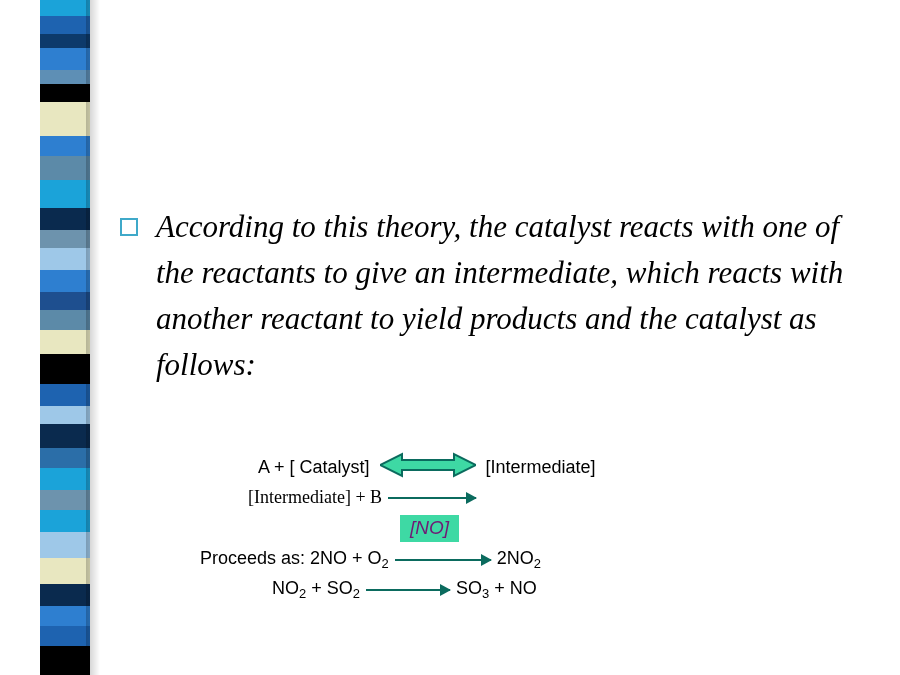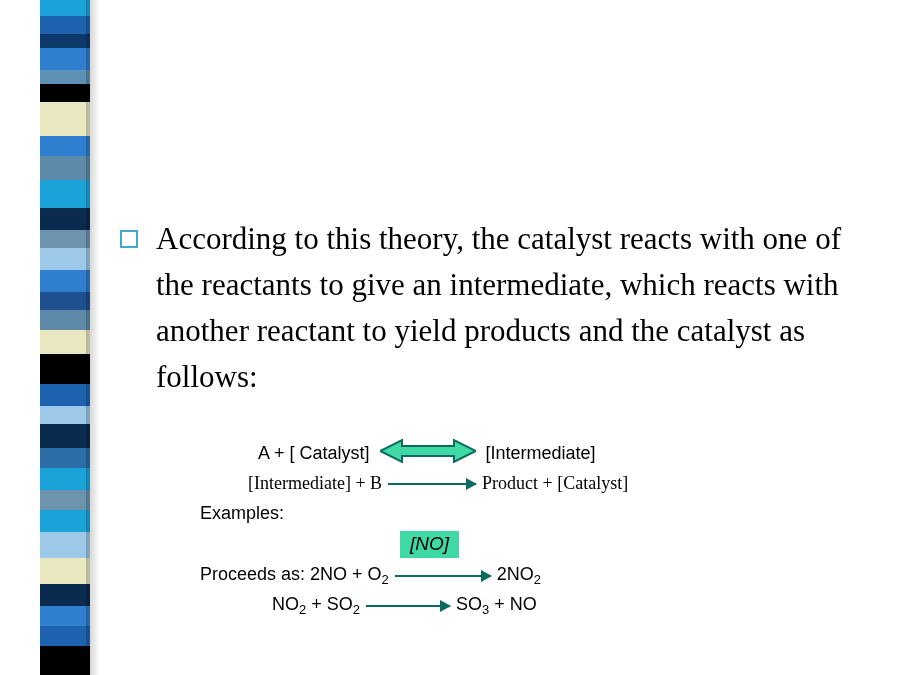--- a/index.html
+++ b/index.html
@@ -66,24 +66,25 @@
     font-family: "Liberation Serif", serif;
     font-weight: bold;
     font-size: 46px;
     line-height: 1.22;
     letter-spacing: -0.3px;
   }
   
   .body-block {
     position: absolute;
     left: 120px;
-    top: 216px;
+    top: 204px;
     width: 760px;
     display: flex;
     align-items: flex-start;
+    font-style: italic;
   }
   .bullet-marker {
     flex: 0 0 auto;
     width: 14px;
     height: 14px;
     border: 2px solid #3fa9c9;
     margin-top: 14px;
     margin-right: 18px;
     background: #ffffff;
   }
@@ -91,21 +92,21 @@
     flex: 1 1 auto;
     font-family: "Liberation Serif", serif;
     font-size: 31px;
     line-height: 1.48;
     color: #000000;
   }
   
   .equations {
     position: absolute;
     left: 200px;
-    top: 438px;
+    top: 452px;
     width: 700px;
     font-family: "Liberation Sans", sans-serif;
     font-size: 18px;
     color: #000000;
   }
   .eq-row {
     display: flex;
     align-items: center;
     height: 30px;
     white-space: nowrap;
@@ -144,21 +145,21 @@
     margin: 0 10px;
     vertical-align: middle;
   }
   .hl-box {
     display: inline-block;
     background: #3ed9a4;
     padding: 2px 10px 3px 10px;
     font-style: italic;
     font-family: "Liberation Sans", sans-serif;
     font-size: 19px;
-    color: #000000;
+    color: #701a75;
   }
   .indent-1 { padding-left: 58px; }
   .indent-2 { padding-left: 48px; font-family: Liberation Serif, serif; }
   .indent-4 { padding-left: 0px; }
   .indent-5 { padding-left: 72px; }
   .hl-row { height: 32px; padding-left: 200px; }
 </style>
 </head>
 <body>
 
@@ -220,26 +221,22 @@
       </span>
       <span class="txt">[Intermediate]</span>
     </div>
 
     <div class="eq-row indent-2">
       <span class="txt">[Intermediate] + B</span>
       <span class="arrow-plain" style="width:88px;">
         <span class="shaft"></span>
           <span class="head"></span>
       </span>
-      <span class="txt">Product  + [Catalyst]</span>
-    </div>
-
-    <div class="eq-row indent-4">
-      <span class="txt">Examples:</span>
-    </div>
+    </div>
+
 
     <div class="eq-row hl-row">
       <span class="hl-box">[NO]</span>
     </div>
 
 
     <div class="eq-row indent-4">
       <span class="txt">
         <span>Proceeds as: 2NO + O</span><sub>2</sub>
       </span>

